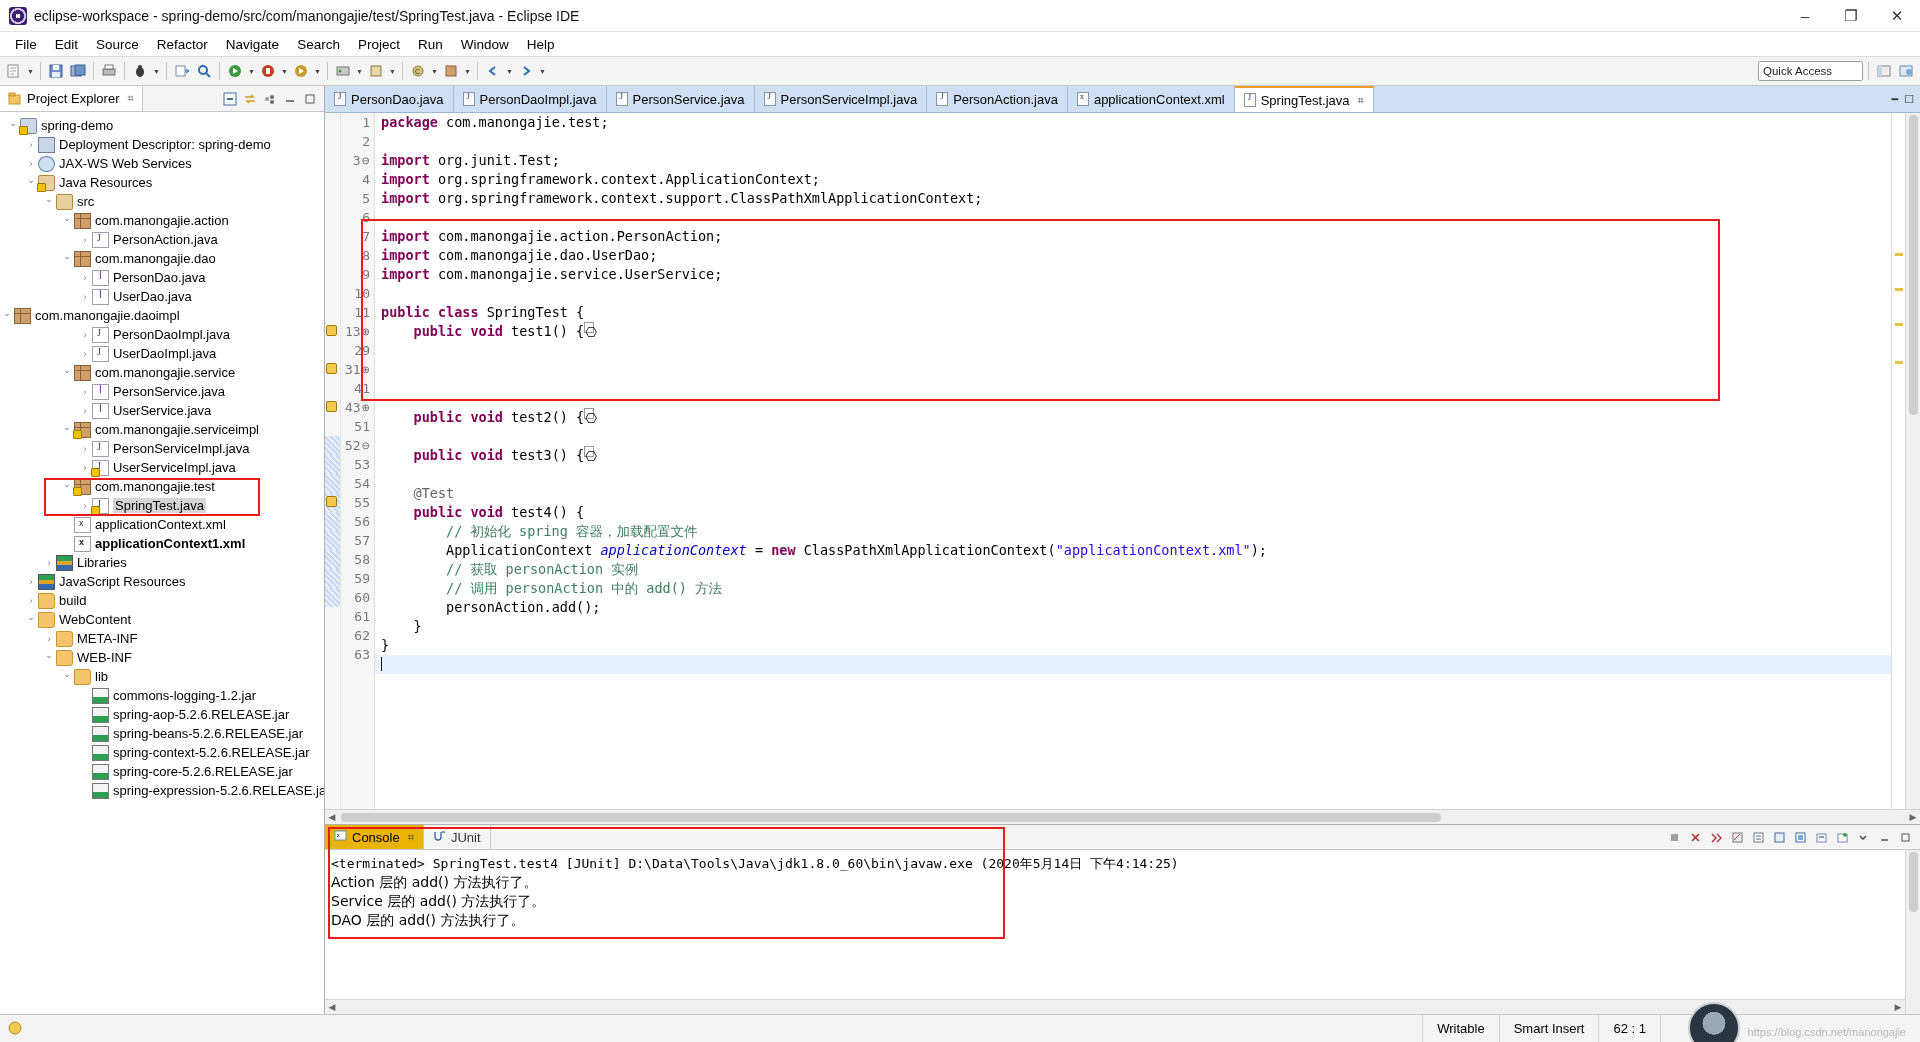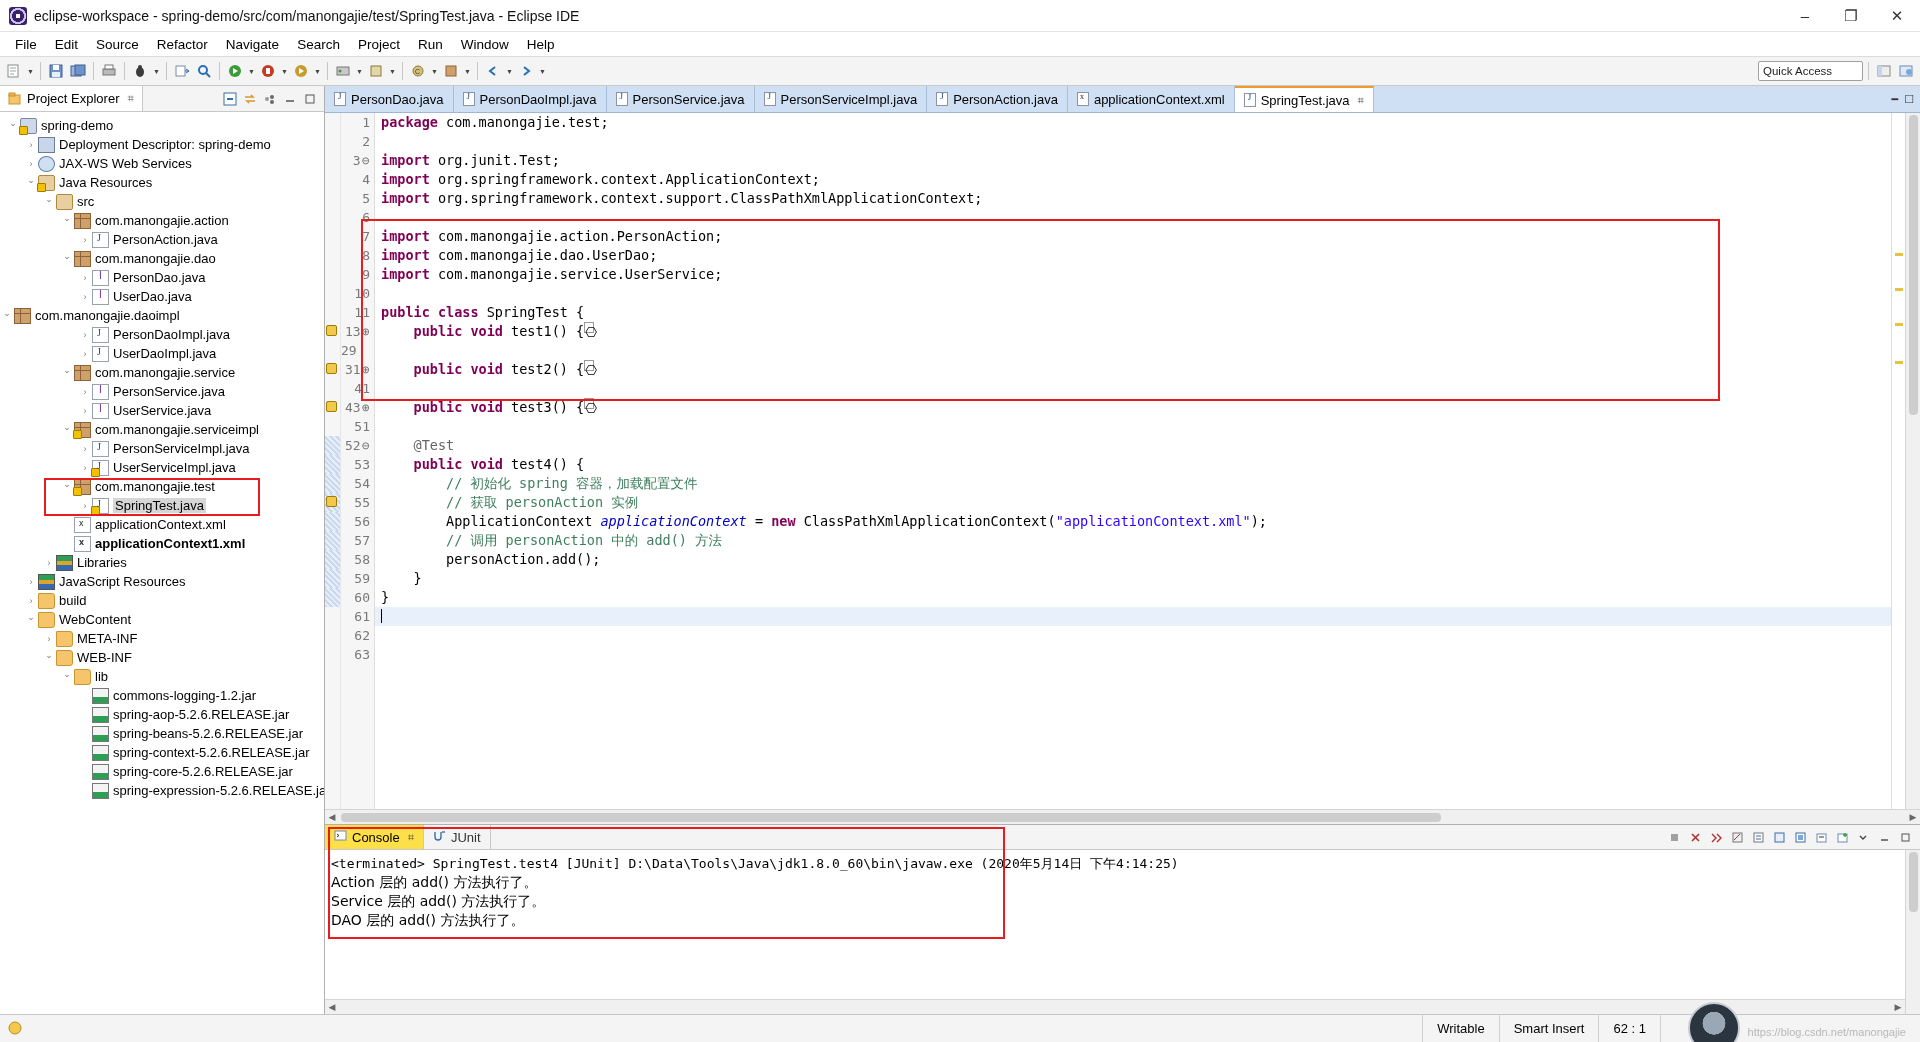--- a/index.html
+++ b/index.html
@@ -110,21 +110,21 @@
   .foldmark { color:#666; font-size:10px; }
   .hscroll { height:15px; background:#f0f0f0; border-top:1px solid #d4d4d4; display:flex; align-items:center; }
   .hsbar { height:9px; background:#cdcdcd; border-radius:4px; margin-left:2px; }
   .vscroll { width:15px; background:#f0f0f0; border-left:1px solid #d4d4d4; position:relative; flex:none; }
   .vsthumb { position:absolute; left:3px; width:9px; background:#cdcdcd; border-radius:4px; }
   .overview { width:14px; background:#fff; border-left:1px solid #ddd; position:relative; flex:none; }
   .ovmark { position:absolute; right:2px; width:8px; height:3px; }
   
   .console { height:190px; background:#fff; border-top:1px solid #b0b0b0; display:flex; flex-direction:column; position:relative; }
   .cstabs { height:25px; display:flex; align-items:stretch; background:#f4f4f4; border-bottom:1px solid #c8c8c8; }
-  .cstab { display:flex; align-items:center; gap:5px; padding:0 9px; font-size:13px; background:#fde047; border-right:1px solid #c8c8c8; }
+  .cstab { display:flex; align-items:center; gap:5px; padding:0 9px; font-size:13px; background:#eab308; border-right:1px solid #c8c8c8; }
   .cstab.inactive { background:#f4f4f4; color:#333; }
   .cstools { margin-left:auto; display:flex; align-items:center; gap:5px; padding:0 7px; }
   .ct { width:16px; height:16px; display:flex; align-items:center; justify-content:center; font-size:11px; color:#444; }
   .csbody { flex:1; padding:4px 6px; font-family:"DejaVu Sans Mono", monospace; font-size:13px; overflow:hidden; position:relative; }
   .csline { height:19px; line-height:19px; white-space:pre; }
   
   .statusbar {
     height:28px; background:#f4f4f4; border-top:1px solid #c6c6c6;
     display:flex; align-items:center; font-size:13px; color:#000;
   }
@@ -643,21 +643,21 @@
           <div style="display: flex; align-items: center; justify-content: flex-end; height: 19px;">
             <div class="num">10</div>
           </div>
           <div style="display: flex; align-items: center; justify-content: flex-end; height: 19px;">
             <div class="num">11</div>
           </div>
           <div style="display: flex; align-items: center; justify-content: flex-end; height: 19px;">
             <div class="num">13</div>
             <span class="foldmark" style="margin-left: 1px;">⊕</span>
           </div>
-          <div style="display: flex; align-items: center; justify-content: flex-start; height: 19px;">
+          <div style="display: flex; align-items: center; justify-content: flex-end; height: 19px;">
             <div class="num">29</div>
           </div>
           <div style="display: flex; align-items: center; justify-content: flex-end; height: 19px;">
             <div class="num">31</div>
             <span class="foldmark" style="margin-left: 1px;">⊕</span>
           </div>
           <div style="display: flex; align-items: center; justify-content: flex-end; height: 19px;">
             <div class="num">41</div>
           </div>
           <div style="display: flex; align-items: center; justify-content: flex-end; height: 19px;">
@@ -712,29 +712,29 @@
           <div class="cl" style="padding-left: 6px;"><span class="kw">import </span><span class="plain">org.springframework.context.ApplicationContext;</span></div>
           <div class="cl" style="padding-left: 6px;"><span class="kw">import </span><span class="plain">org.springframework.context.support.ClassPathXmlApplicationContext;</span></div>
           <div class="cl" style="padding-left: 6px;"></div>
           <div class="cl" style="padding-left: 6px;"><span class="kw">import </span><span class="plain">com.manongajie.action.PersonAction;</span></div>
           <div class="cl" style="padding-left: 6px;"><span class="kw">import </span><span class="plain">com.manongajie.dao.UserDao;</span></div>
           <div class="cl" style="padding-left: 6px;"><span class="kw">import </span><span class="plain">com.manongajie.service.UserService;</span></div>
           <div class="cl" style="padding-left: 6px;"></div>
           <div class="cl" style="padding-left: 6px;"><span class="kw">public class </span><span class="plain">SpringTest {</span></div>
           <div class="cl" style="padding-left: 6px;"><span class="plain">    </span><span class="kw">public void </span><span class="plain">test1() {</span><span class="fold">⎔</span></div>
           <div class="cl" style="padding-left: 6px;"></div>
-          <div class="cl" style="padding-left: 6px;"><span class="plain">    </span><span class="kw">public void </span><span class="plain">test2() {</span><span class="fold">⎔</span></div>
+          <div class="cl" style="padding-left: 6px; margin-top: 48px;"><span class="plain">    </span><span class="kw">public void </span><span class="plain">test2() {</span><span class="fold">⎔</span></div>
           <div class="cl" style="padding-left: 6px;"></div>
           <div class="cl" style="padding-left: 6px;"><span class="plain">    </span><span class="kw">public void </span><span class="plain">test3() {</span><span class="fold">⎔</span></div>
           <div class="cl" style="padding-left: 6px;"></div>
           <div class="cl" style="padding-left: 6px;"><span class="plain">    </span><span class="ann">@Test</span></div>
           <div class="cl" style="padding-left: 6px;"><span class="plain">    </span><span class="kw">public void </span><span class="plain">test4() {</span></div>
           <div class="cl" style="padding-left: 6px;"><span class="cmt">        // 初始化 spring 容器，加载配置文件</span></div>
+          <div class="cl" style="padding-left: 6px;"><span class="plain">        ApplicationContext </span><span class="fld">applicationContext</span><span class="plain"> = </span><span class="kw">new </span><span class="plain">ClassPathXmlApplicationContext(</span><span class="str">"applicationContext.xml"</span><span class="plain">);</span></div>
           <div class="cl" style="padding-left: 6px;"><span class="cmt">        // 获取 personAction 实例</span></div>
-          <div class="cl" style="padding-left: 6px;"><span class="plain">        ApplicationContext </span><span class="fld">applicationContext</span><span class="plain"> = </span><span class="kw">new </span><span class="plain">ClassPathXmlApplicationContext(</span><span class="str">"applicationContext.xml"</span><span class="plain">);</span></div>
           <div class="cl" style="padding-left: 6px;"><span class="cmt">        // 调用 personAction 中的 add() 方法</span></div>
           <div class="cl" style="padding-left: 6px;"><span class="plain">        personAction.add();</span></div>
           <div class="cl" style="padding-left: 6px;"><span class="plain">    }</span></div>
           <div class="cl" style="padding-left: 6px;"><span class="plain">}</span></div>
           <div class="cl" style="padding-left: 6px; background: rgb(232, 240, 251); width: 100%;"><span style="display: inline-block; width: 1px; height: 14px; background: rgb(0, 0, 0); vertical-align: -2px;"></span></div>
           <div class="cl" style="padding-left: 6px;"></div>
         </div>
       <div class="overview">
         <div class="ovmark" style="top:140px;background:#e8c23b;"></div>
         <div class="ovmark" style="top:175px;background:#e8c23b;"></div>

